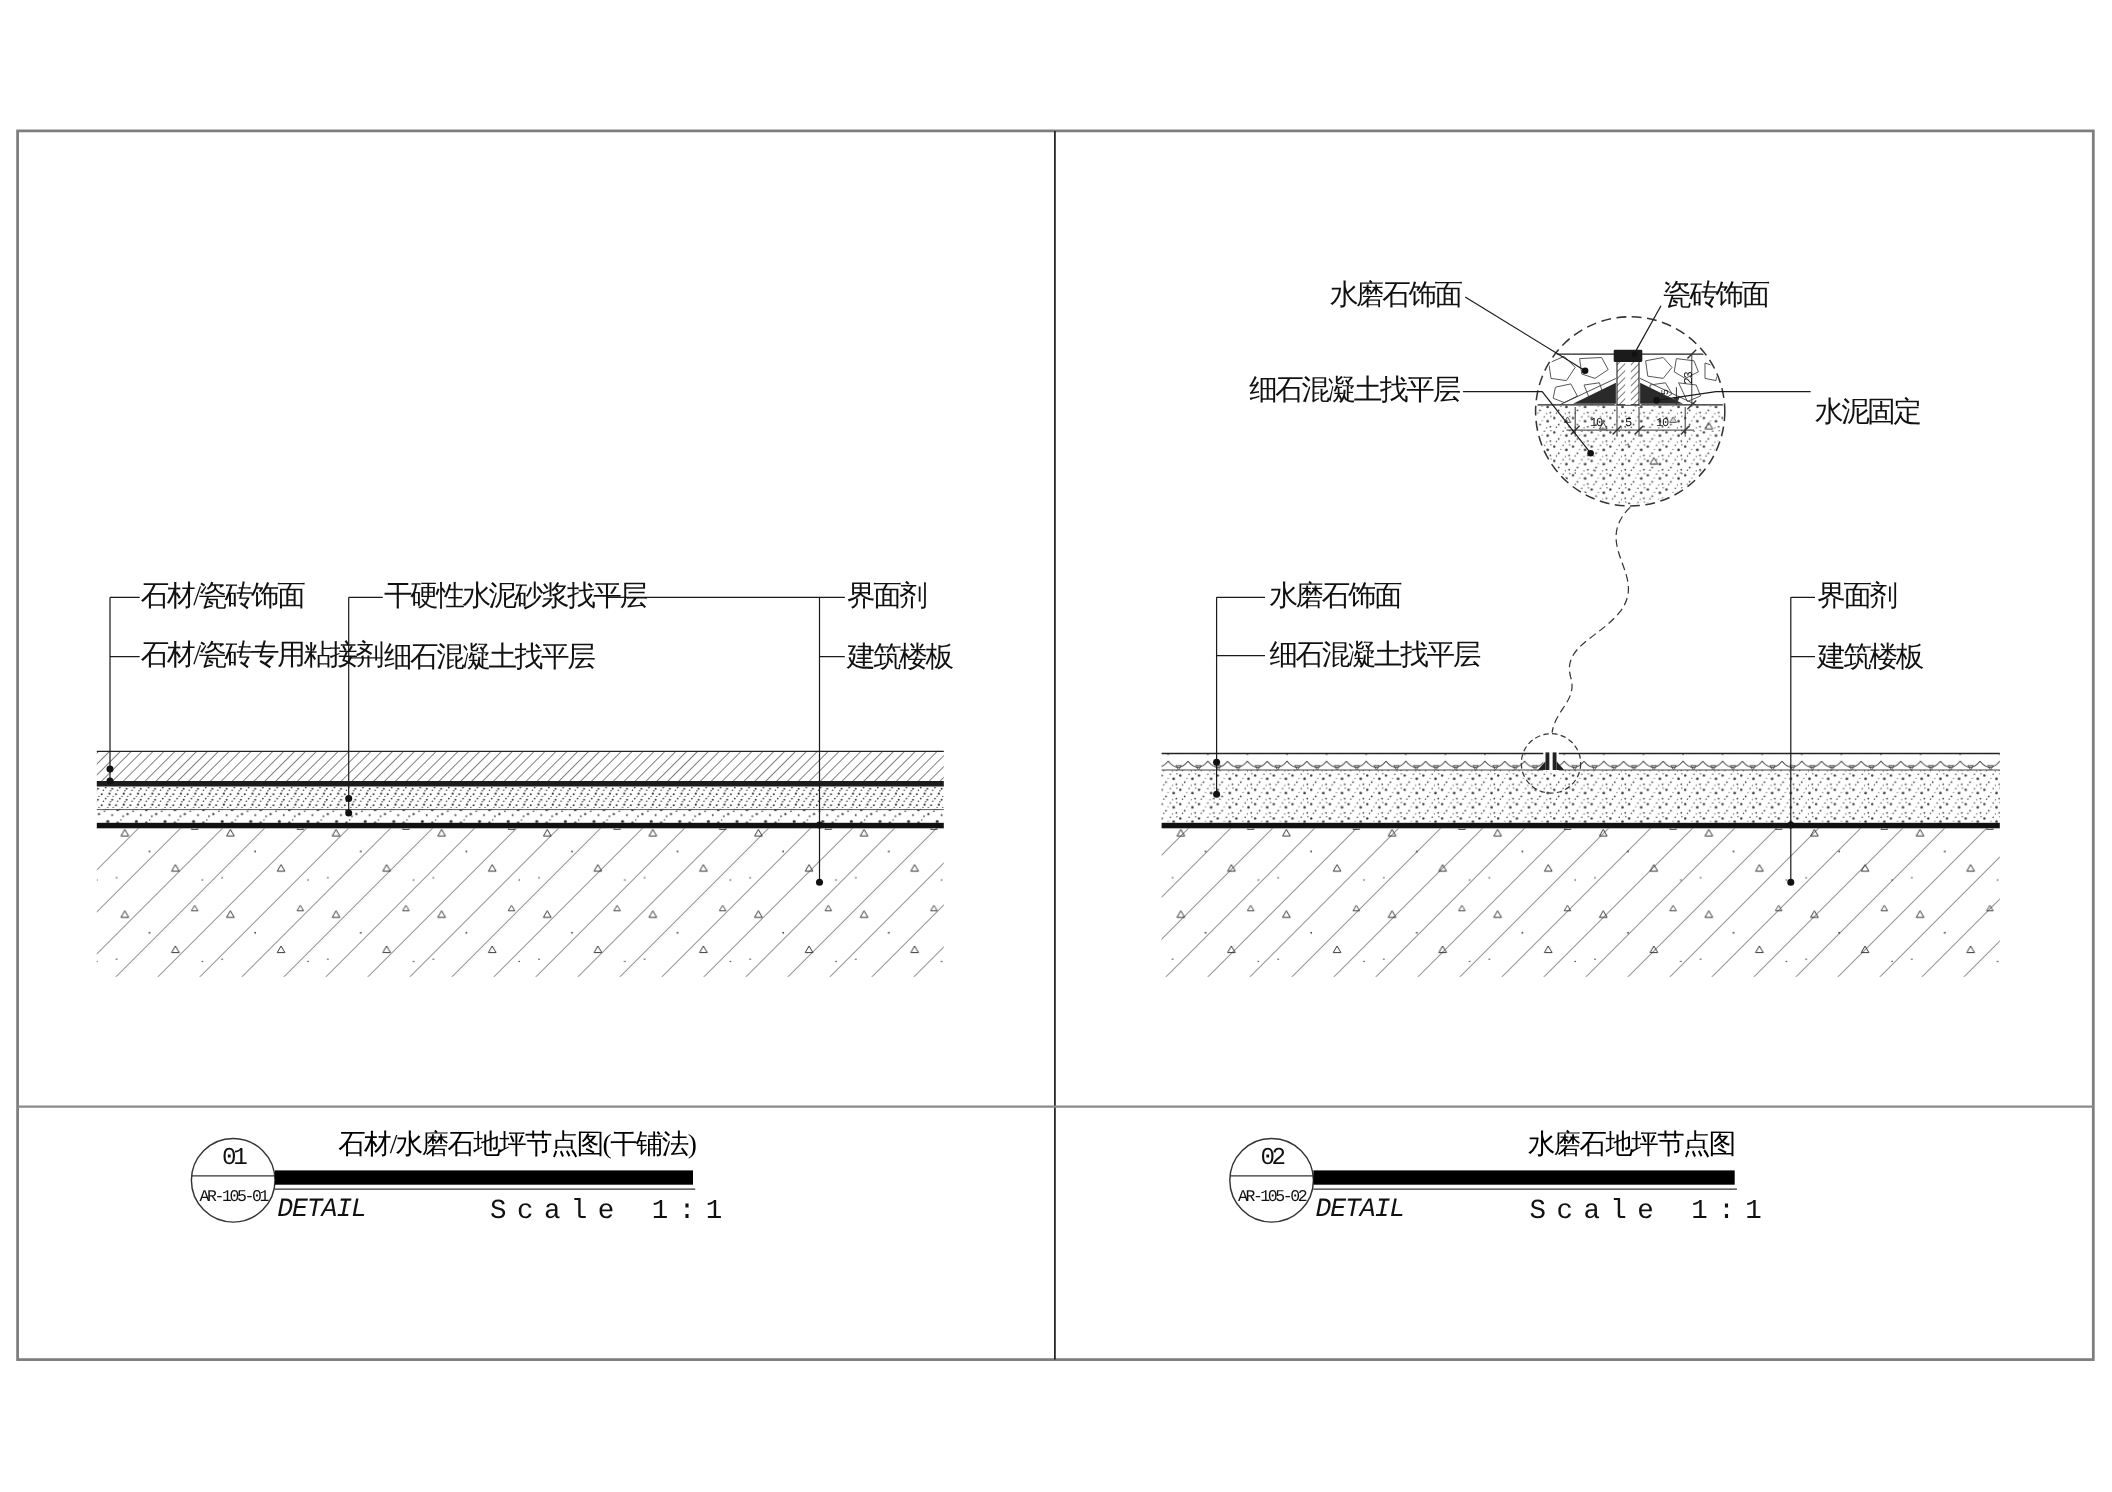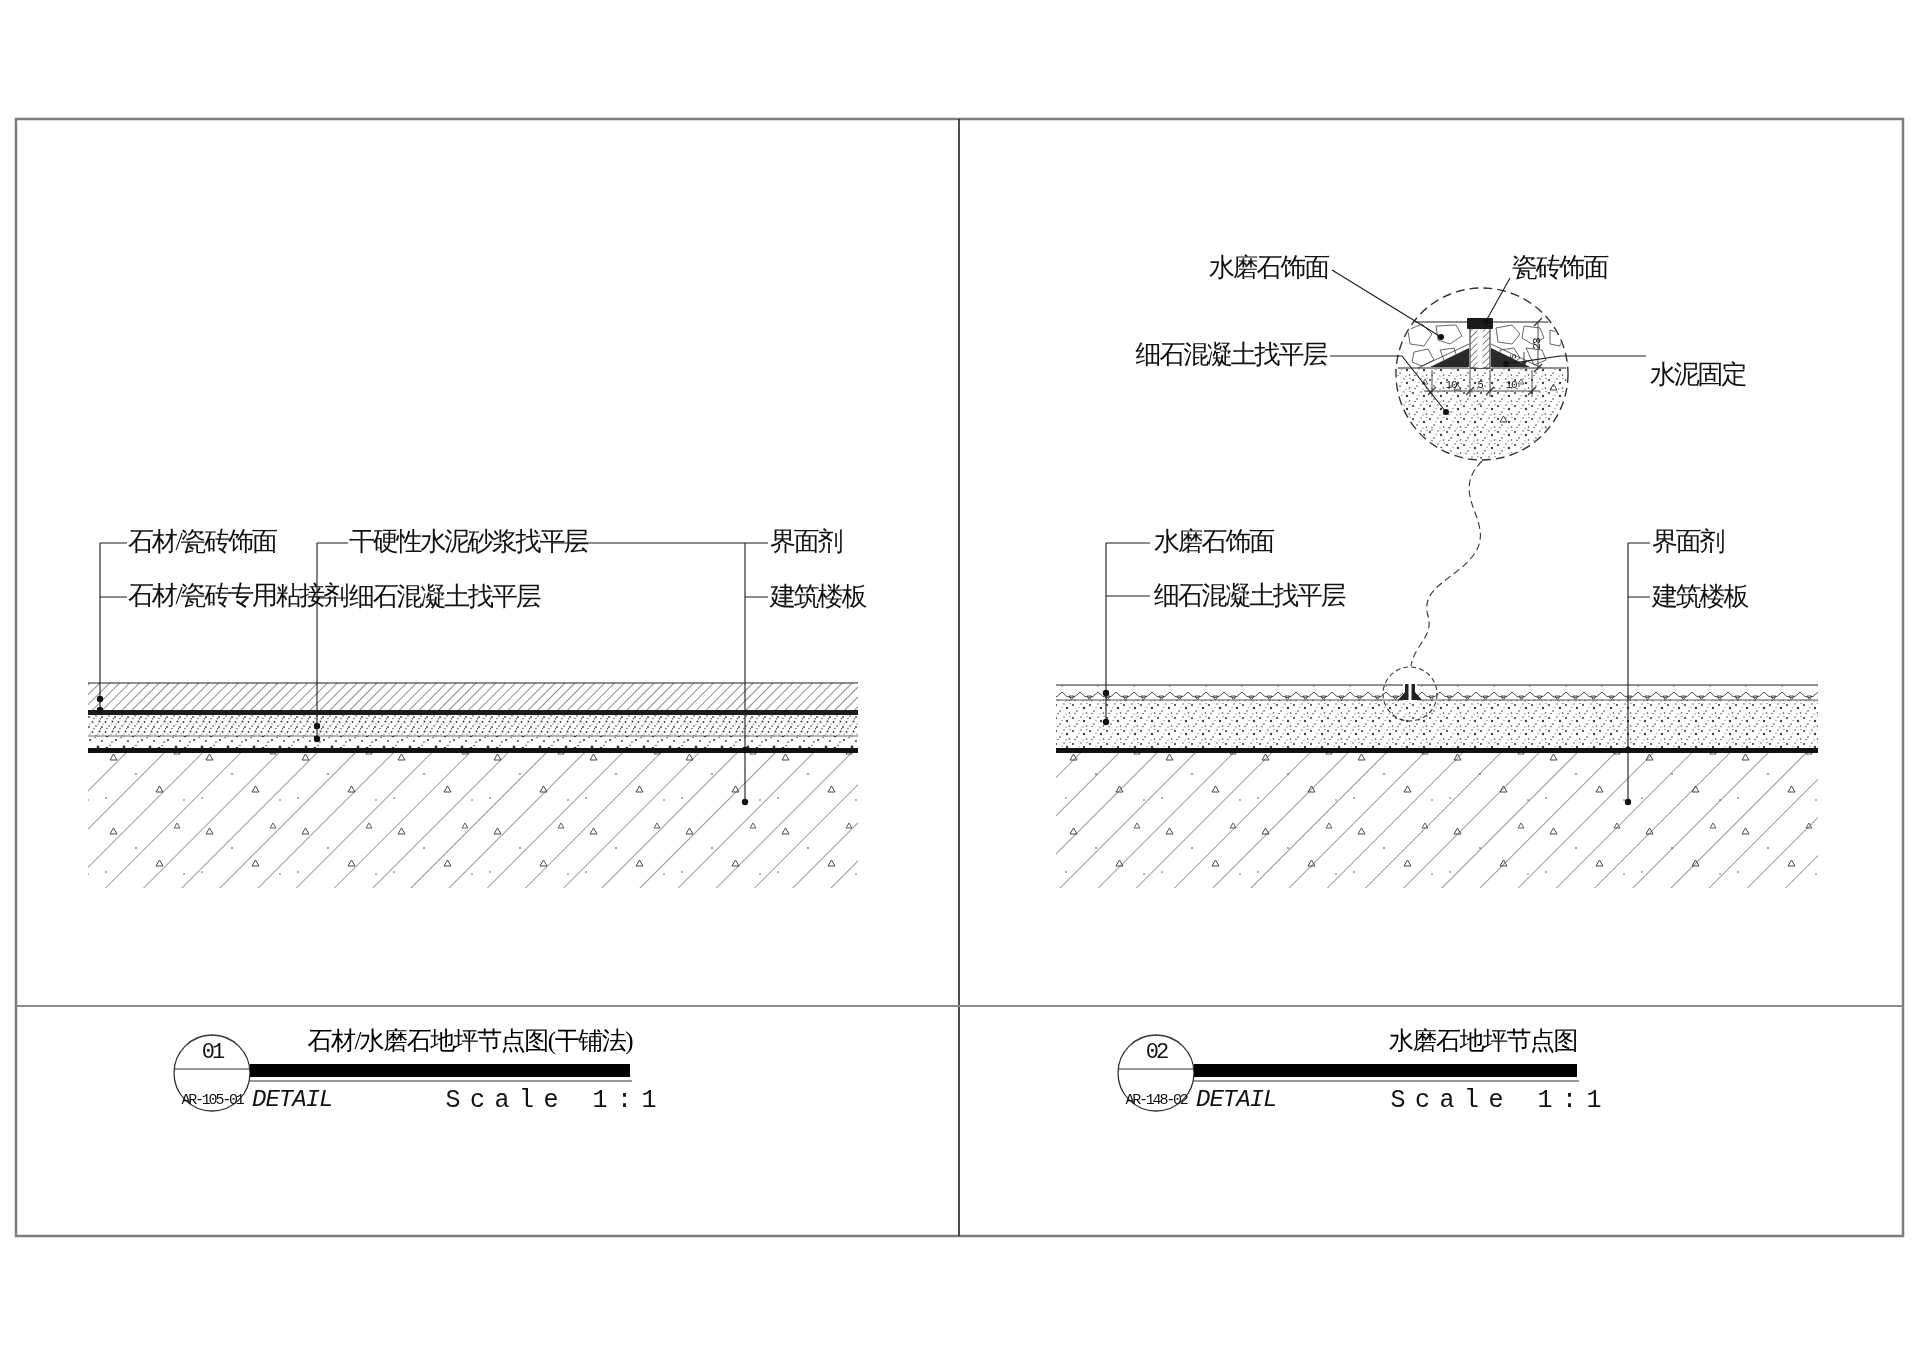--- a/index.html
+++ b/index.html
@@ -13,21 +13,21 @@
        white-space:nowrap;color:#111;text-align:center;}
   .cad.c{transform:translateX(-50%);}
   .cad.r{transform:translateX(-100%);}
   .dim{position:absolute;font-family:"Liberation Mono","DejaVu Sans Mono",monospace;
        font-size:11px;letter-spacing:-1px;white-space:nowrap;color:#111;}
   .dim.c{transform:translateX(-50%);}
   .dim.rot{transform:rotate(-90deg);transform-origin:center;}
   .title-cjk{position:absolute;font-family:"Liberation Serif","DejaVu Serif",serif;
        font-size:25px;letter-spacing:-1.5px;line-height:26px;white-space:nowrap;color:#000;transform:translateX(-100%);}
   .num{font-size:22px;letter-spacing:-3px;}
-  .code{font-size:15px;letter-spacing:-2.2px;margin-top:12px;}
+  .code{font-size:15px;letter-spacing:-2.2px;}
   .detail{font-size:24px;letter-spacing:-1px;font-style:italic;}
   .scale{font-size:25px;letter-spacing:9.5px;margin-left:48px;}
 </style>
 </head>
 <body>
 
 <div class="sheet">
 
 <svg class="linework" viewBox="0 0 1920 1356">
   <defs>
@@ -245,18 +245,18 @@
 <div class="dim rot" style="left:1531px;top:338px">23</div>
 <div class="dim rot" style="left:1512px;top:352px;font-size:9px">5</div>
 
 <div class="cad c num" style="left:212px;top:1040px">01</div>
 <div class="cad c code" style="left:212px;top:1080px">AR-105-01</div>
 <div class="title-cjk" style="left:632px;top:1028px">石材/水磨石地坪节点图(干铺法)</div>
 <div class="cad detail" style="left:252px;top:1086px">DETAIL</div>
 <div class="cad r scale" style="left:618px;top:1086px">Scale 1:1</div>
 
 <div class="cad c num" style="left:1156px;top:1040px">02</div>
-<div class="cad c code" style="left:1156px;top:1080px">AR-148-02</div>
+<div class="cad c code" style="left:1156px;top:1080px">AR-105-02</div>
 <div class="title-cjk" style="left:1577px;top:1028px">水磨石地坪节点图</div>
 <div class="cad detail" style="left:1196px;top:1086px">DETAIL</div>
 <div class="cad r scale" style="left:1563px;top:1086px">Scale 1:1</div>
 
 </div>
 
 </body></html>

